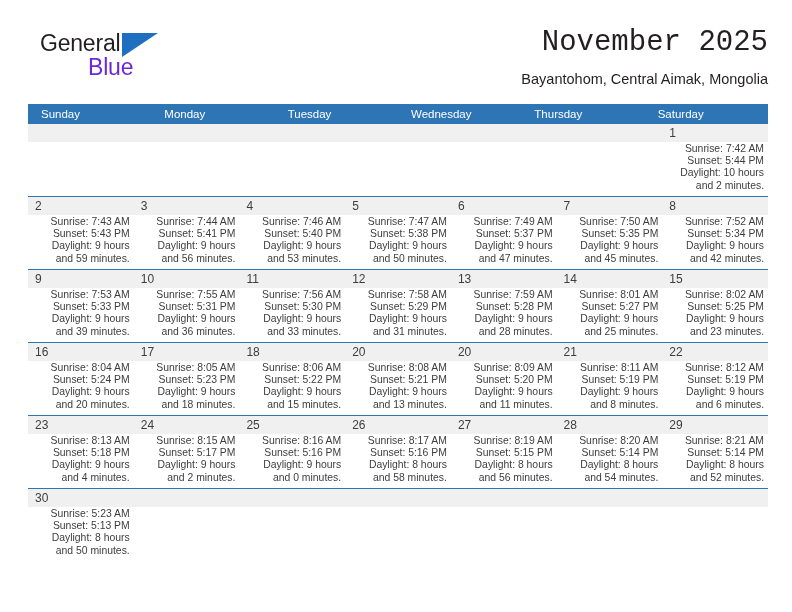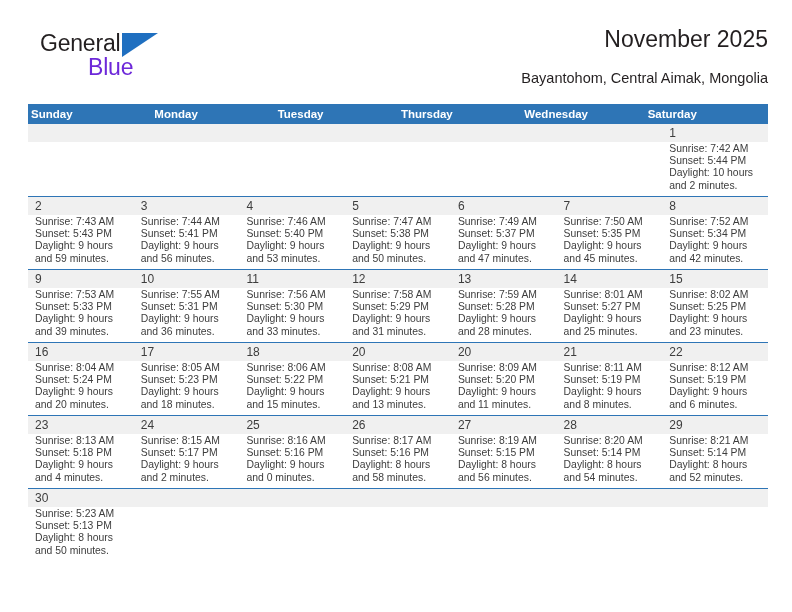--- a/index.html
+++ b/index.html
@@ -69,28 +69,29 @@
     text-align: right;
   }
 
   .titles {
     position: absolute;
     right: 0;
     top: 0;
     text-align: right;
   }
   .month-title {
-    font-size: 23px;
+    font-size: 29px;
     font-weight: normal;
     color: #231f20;
     line-height: 1.15;
     white-space: nowrap;
+    font-family: Liberation Mono, monospace;
   }
   .location-subtitle {
-    margin-top: 18px;
+    margin-top: 12px;
     font-size: 14.5px;
     font-weight: normal;
     color: #231f20;
     line-height: 1.15;
     white-space: nowrap;
   }
 
   
   .calendar {
     position: absolute;
@@ -102,25 +103,24 @@
   .weekday-header {
     display: flex;
     background: #2e75b6;
     height: 20px;
   }
   .weekday-cell {
     flex: 1 1 0;
     color: #ffffff;
     font-size: 11.5px;
     line-height: 20px;
-    padding-left: 3px;
+    padding-left: 13px;
     box-sizing: border-box;
     white-space: nowrap;
     overflow: hidden;
-    font-weight: bold;
   }
 
   .week-row {
     position: relative;
     border-top: 1px solid #2e75b6;
   }
   .week-row:first-of-type {
     border-top: none;
   }
   .daynum-band {
@@ -144,20 +144,21 @@
     overflow: hidden;
   }
   .day-number {
     font-size: 12px;
     color: #3d3d3d;
     line-height: 18px;
     height: 18px;
   }
   .day-lines {
     margin-top: 1px;
+    text-align: right;
   }
   .day-line {
     font-size: 10.4px;
     line-height: 12.2px;
     color: #3d3d3d;
     white-space: nowrap;
   }
   .day-cell.empty .day-number,
   .day-cell.empty .day-lines {
     visibility: hidden;
@@ -181,22 +182,22 @@
       <div class="location-subtitle">Bayantohom, Central Aimak, Mongolia</div>
     </div>
 
   </div>
 
   <div class="calendar">
     <div class="weekday-header">
         <div class="weekday-cell">Sunday</div>
         <div class="weekday-cell">Monday</div>
         <div class="weekday-cell">Tuesday</div>
+        <div class="weekday-cell">Wednesday</div>
         <div class="weekday-cell">Thursday</div>
-        <div class="weekday-cell">Wednesday</div>
         <div class="weekday-cell">Saturday</div>
       </div>
     <div class="weeks">
         <div class="week-row">
           <div class="daynum-band"></div>
           <div class="day-cells">
             <div class="day-cell empty">
               <div class="day-number"></div>
               <div class="day-lines">
                 <div class="day-line"></div>

